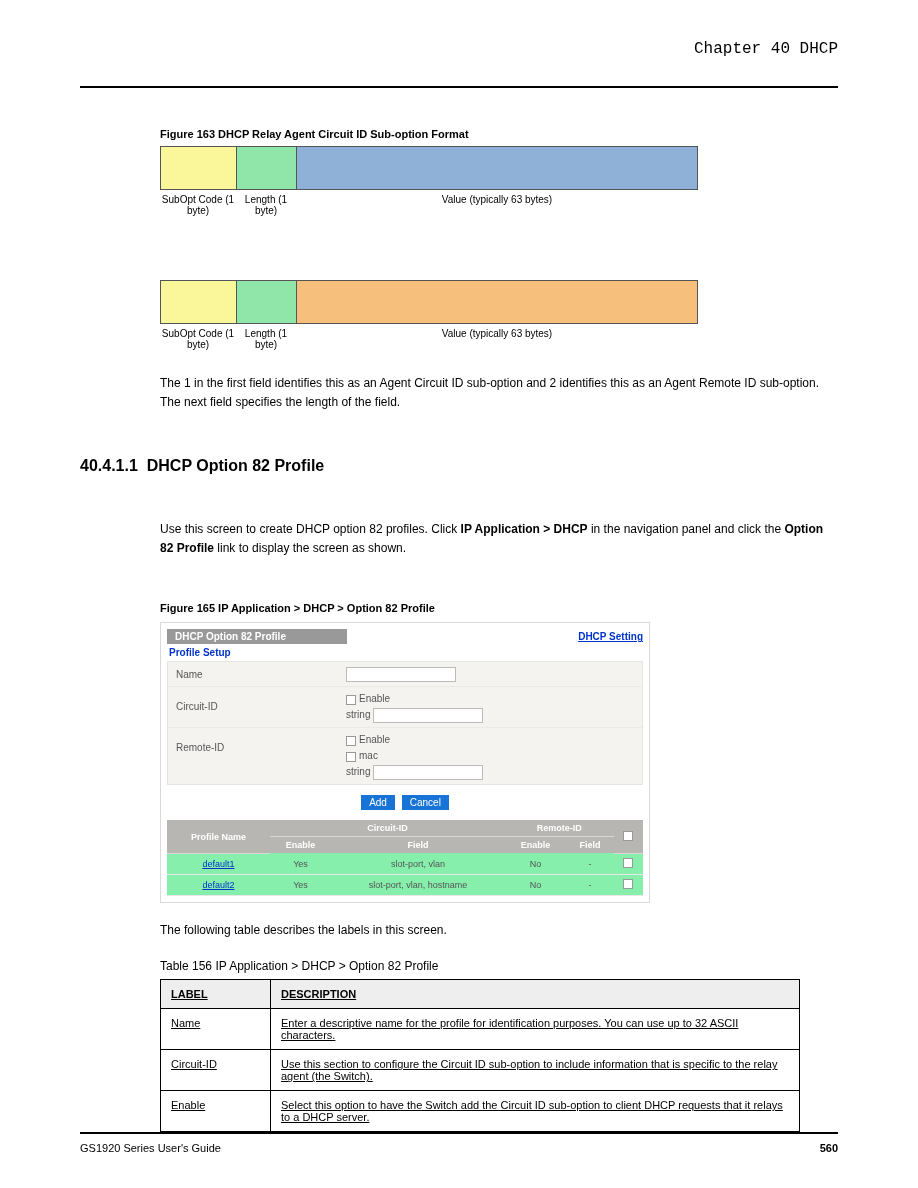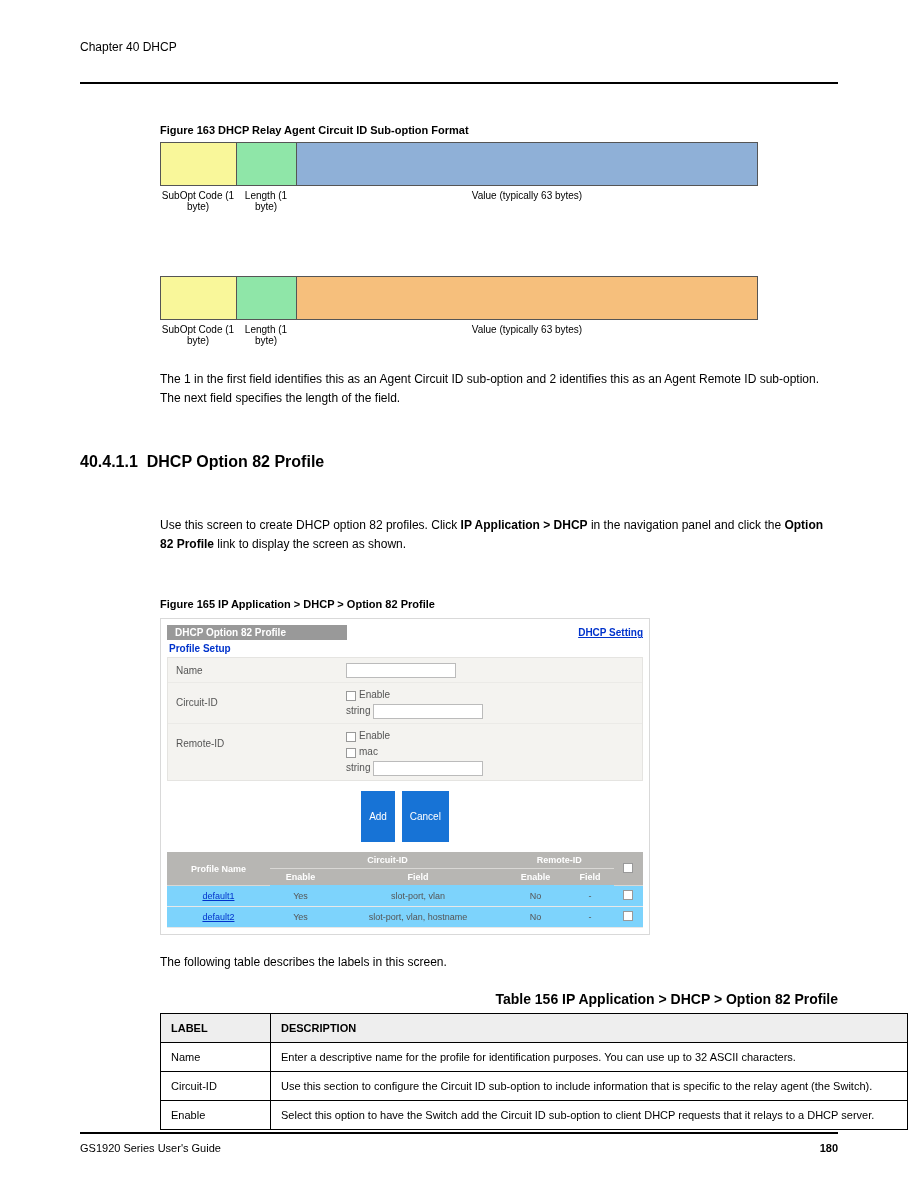--- a/index.html
+++ b/index.html
@@ -11,38 +11,40 @@
     height: 1188px;
     position: relative;
     padding: 40px 80px 40px 80px;
     font-size: 12px;
   }
   .top-rule {
     border-top: 2px solid #000;
     margin: 28px 0 10px 0;
   }
   .header-right {
-    font-size: 12px;
+    text-align: right;
+    font-size: 16px;
     color: #000;
     margin-bottom: 6px;
+    font-family: Liberation Mono, monospace;
   }
   .section-heading {
     font-size: 16px;
     font-weight: bold;
     margin: 46px 0 14px 0;
   }
   .para {
     font-size: 12px;
     line-height: 1.55;
     margin-bottom: 10px;
   }
   
   .bar-fig {
     margin-left: 80px;
-    width: 598px;
+    width: 538px;
     margin-top: 40px;
   }
   .bar-caption {
     font-weight: bold;
     font-size: 11px;
     margin-bottom: 6px;
   }
   .bar-row {
     display: flex;
     border: 1px solid #555;
@@ -154,69 +156,69 @@
   }
   .ss-btnrow {
     text-align: center;
     padding: 10px 0 6px 0;
   }
   .ss-btn {
     display: inline-block;
     background: #1773d6;
     color: #fff;
     font-size: 10px;
-    padding: 20px 8px;
+    padding: 2px 8px;
     margin: 0 2px;
   }
   .ss-table {
     width: 100%;
     border-collapse: collapse;
     margin-top: 4px;
   }
   .ss-th {
     background: #b7b6b3;
     color: #fff;
     font-size: 9px;
     font-weight: bold;
     padding: 3px 4px;
     text-align: center;
   }
   .ss-th-top {
     border-bottom: 1px solid #d9d8d5;
   }
   .ss-td {
-    background: #7dd3fc;
+    background: #86efac;
     color: #555;
     font-size: 9px;
     padding: 4px;
     text-align: center;
     border-bottom: 1px solid #e8e8e8;
   }
   .ss-plink {
     color: #0033cc;
     text-decoration: underline;
   }
   .ss-chkcell {
     display: inline-block;
     width: 10px;
     height: 10px;
     border: 1px solid #999;
     background: #fff;
   }
   
   .doc-table-caption {
-    font-weight: bold;
-    font-size: 14px;
+    font-weight: normal;
+    font-size: 12px;
     margin: 20px 0 6px 0;
-    text-align: right;
   }
   .doc-table {
-    width: 748px;
+    width: 640px;
     border-collapse: collapse;
     margin-left: 0;
+    text-decoration: underline;
   }
   .doc-table th, .doc-table td {
     border: 1px solid #000;
     font-size: 11px;
     padding: 8px 10px;
     text-align: left;
     vertical-align: top;
   }
   .doc-table th {
     background: #eee;
@@ -374,14 +376,14 @@
   <tr>
     <td>Enable</td>
     <td>Select this option to have the Switch add the Circuit ID sub-option to client DHCP requests that it relays to a DHCP server.</td>
   </tr>
 </tbody>
   </table>
 
 <div class="bottom-rule"></div>
 <div class="footer">
   <span>GS1920 Series User's Guide</span>
-  <b>180</b>
+  <b>560</b>
 </div>
 
 </body></html>

